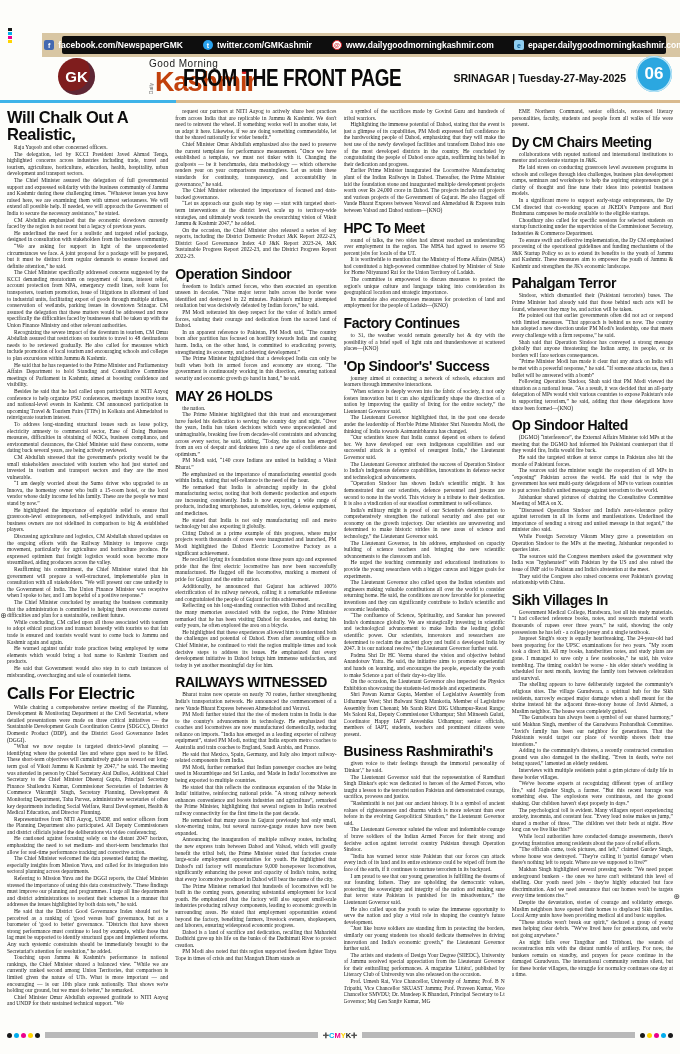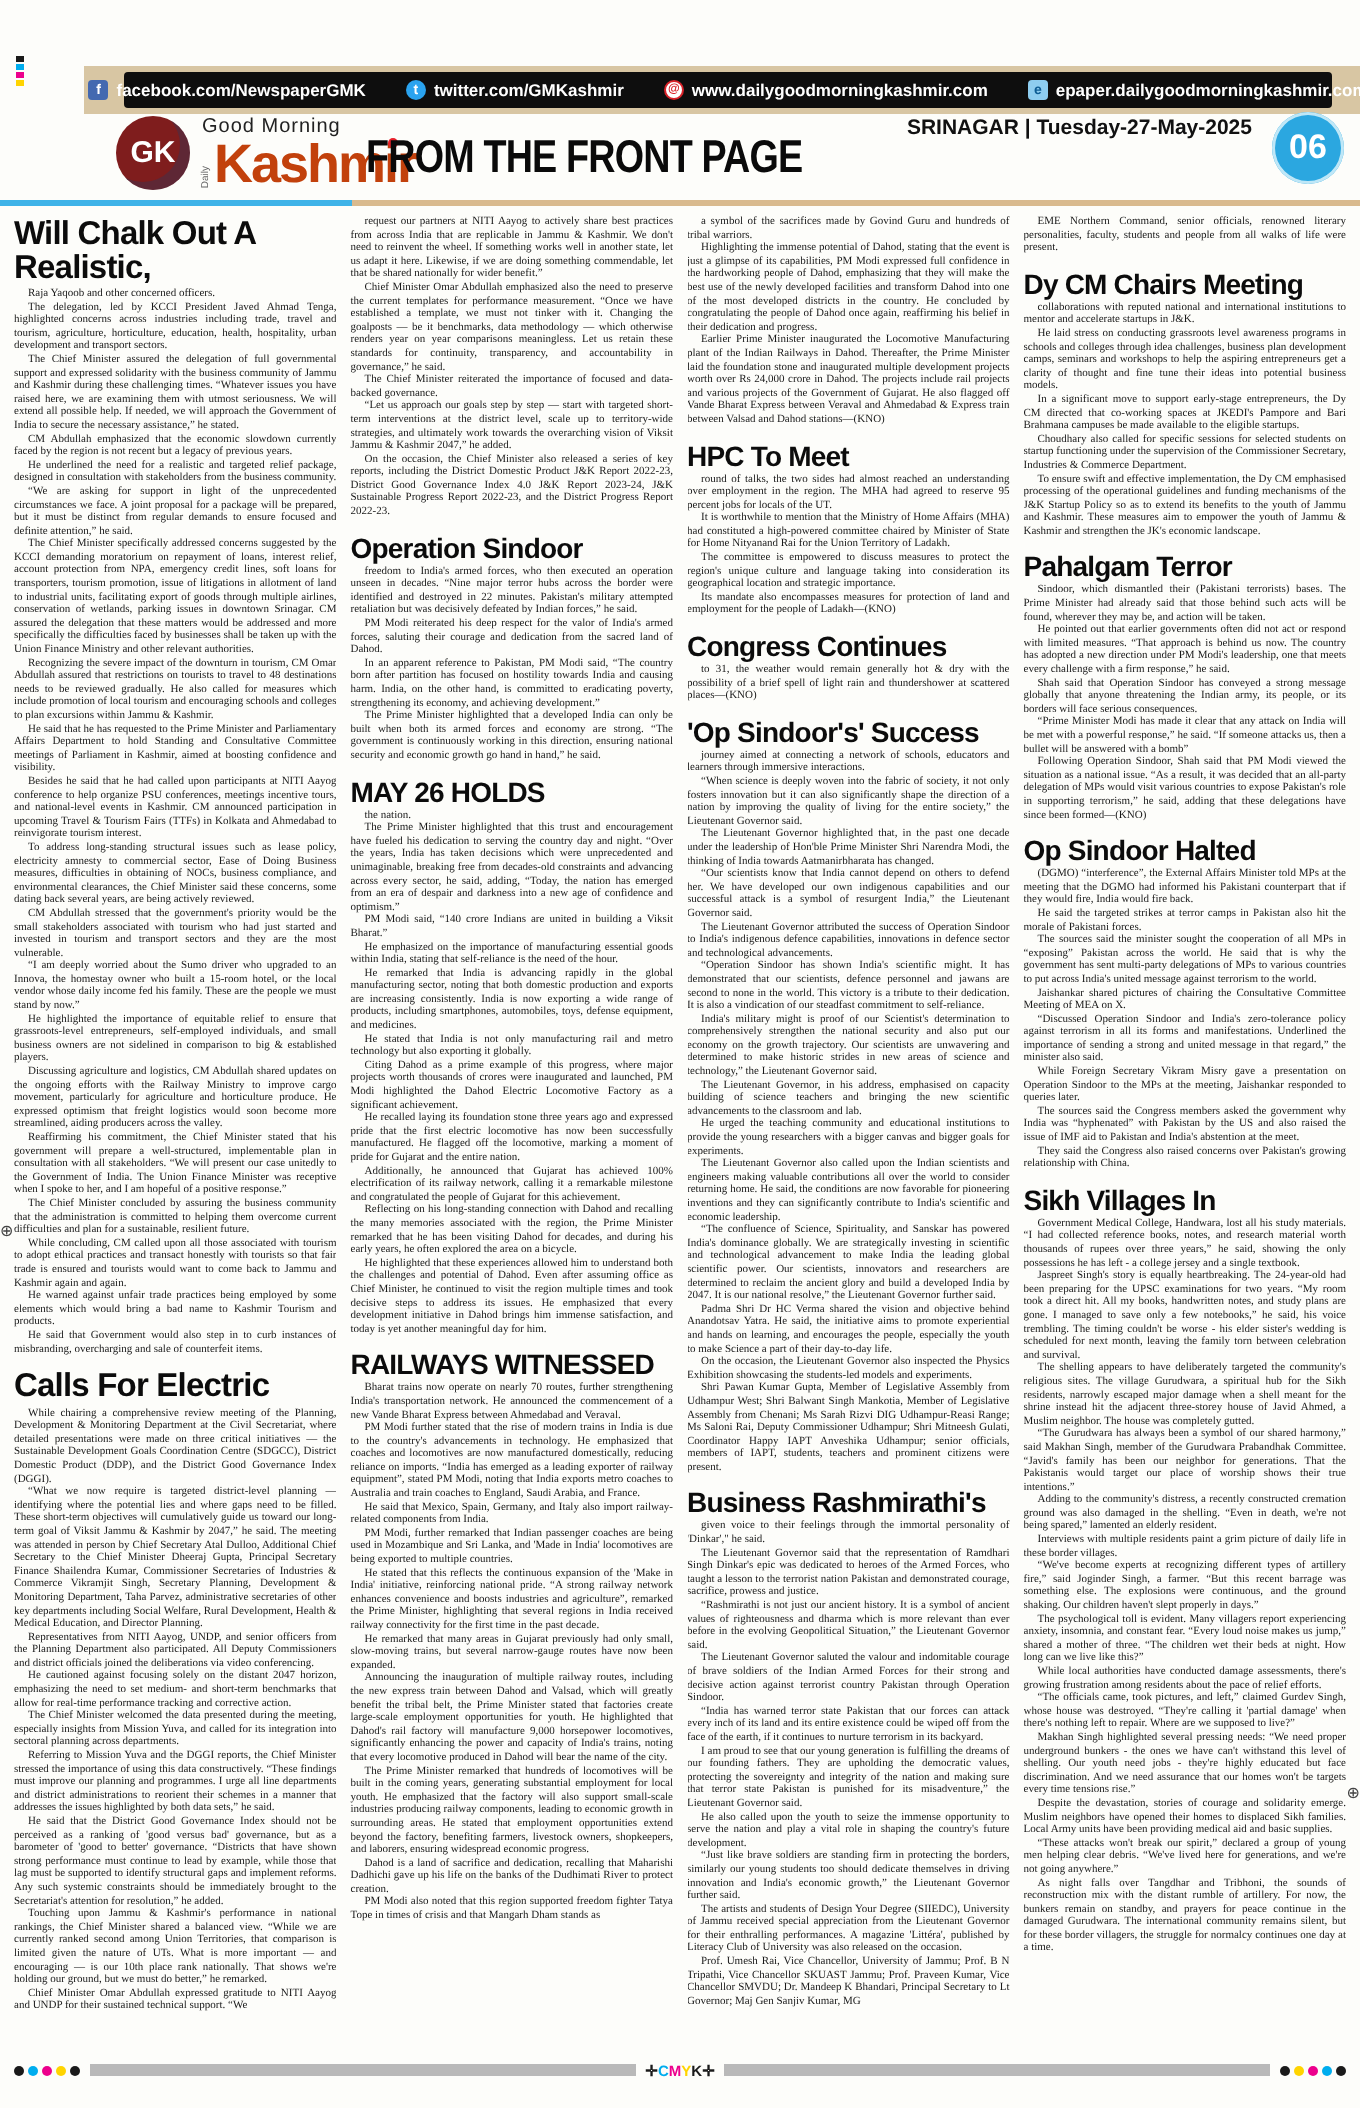--- a/index.html
+++ b/index.html
@@ -24,32 +24,32 @@
   .sicon-gl { background:#fff; color:#d8232a; border:1px solid #d8232a; border-radius:50%; width:8px; height:8px; font-size:6px; }
   .sicon-ep { background:#8ecdf0; color:#0d5c94; border-radius:2px; }
 
   
   .header { position:absolute; top:56px; left:0; right:0; height:44px; }
   .logo { position:absolute; left:58px; top:2px; display:flex; align-items:center; gap:6px; }
   .logo-circle { width:37px; height:37px; border-radius:50%; background:#7f1d1d; color:#fff;
                  font-family:"Liberation Sans", sans-serif; font-weight:800; font-size:15px;
                  display:flex; align-items:center; justify-content:center;
                  box-shadow:inset -5px -4px 0 rgba(10,70,120,.28); }
-  .logo-text { line-height:1; }
+  .logo-text { line-height:1;margin-left:48px; }
   .logo-top { font-family:"Liberation Sans", sans-serif; font-size:10px; letter-spacing:.5px; color:#222; margin-bottom:1px; }
   .logo-name-row { position:relative; display:flex; align-items:flex-end; }
   .logo-daily { writing-mode:vertical-rl; transform:rotate(180deg); font-family:"Liberation Sans", sans-serif;
                 font-size:5px; color:#666; margin-right:1px; }
   .logo-name { font-family:"Liberation Sans", sans-serif; font-weight:800; font-size:27px; letter-spacing:-1px;
                color:#c2410c; line-height:.9; }
   .logo-dot { position:absolute; right:9px; top:-1px; width:5px; height:5px; border-radius:50%; background:#e8202a; }
   .section-title { position:absolute; left:183px; top:9px; font-family:"Liberation Sans", sans-serif; font-weight:900;
                    font-size:23px; letter-spacing:-.5px; color:#0a0a0a; white-space:nowrap;
                    transform:scaleX(.82); transform-origin:left center; }
-  .dateline { position:absolute; right:54px; top:2px; font-family:"Liberation Sans", sans-serif; font-weight:700;
+  .dateline { position:absolute; right:54px; top:16px; font-family:"Liberation Sans", sans-serif; font-weight:700;
               font-size:10.5px; color:#111; }
   .pagenum { position:absolute; right:8px; top:0; width:36px; height:36px; border-radius:50%; background:#2ba7e0;
              color:#fff; font-family:"Liberation Sans", sans-serif; font-weight:800; font-size:17px;
              display:flex; align-items:center; justify-content:center; box-shadow:inset 0 0 0 1.5px #bfe7f7; }
   .headrule { position:absolute; top:100px; left:0; width:100%; height:3px; background:#d9ba8e; }
   .headrule-blue { position:absolute; top:100px; left:0; width:176px; height:3px; background:#3fb3e8; }
 
   
   .content { position:absolute; top:108px; left:7px; right:7px; bottom:34px; display:flex; gap:7px; }
   .col { flex:1 1 0; overflow:hidden; min-width:0; }
@@ -218,21 +218,21 @@
           <p>Highlighting the immense potential of Dahod, stating that the event is just a glimpse of its capabilities, PM Modi expressed full confidence in the hardworking people of Dahod, emphasizing that they will make the best use of the newly developed facilities and transform Dahod into one of the most developed districts in the country. He concluded by congratulating the people of Dahod once again, reaffirming his belief in their dedication and progress.</p>
           <p>Earlier Prime Minister inaugurated the Locomotive Manufacturing plant of the Indian Railways in Dahod. Thereafter, the Prime Minister laid the foundation stone and inaugurated multiple development projects worth over Rs 24,000 crore in Dahod. The projects include rail projects and various projects of the Government of Gujarat. He also flagged off Vande Bharat Express between Veraval and Ahmedabad &amp; Express train between Valsad and Dahod stations—(KNO)</p>
         </div>
       <h2 class="hl">HPC To Meet</h2>
       <div class="paras">
           <p>round of talks, the two sides had almost reached an understanding over employment in the region. The MHA had agreed to reserve 95 percent jobs for locals of the UT.</p>
           <p>It is worthwhile to mention that the Ministry of Home Affairs (MHA) had constituted a high-powered committee chaired by Minister of State for Home Nityanand Rai for the Union Territory of Ladakh.</p>
           <p>The committee is empowered to discuss measures to protect the region's unique culture and language taking into consideration its geographical location and strategic importance.</p>
           <p>Its mandate also encompasses measures for protection of land and employment for the people of Ladakh—(KNO)</p>
         </div>
-      <h2 class="hl">Congress Continues</h2>
+      <h2 class="hl">Factory Continues</h2>
       <div class="paras">
           <p>to 31, the weather would remain generally hot &amp; dry with the possibility of a brief spell of light rain and thundershower at scattered places—(KNO)</p>
         </div>
       <h2 class="hl">'Op Sindoor's' Success</h2>
       <div class="paras">
           <p>journey aimed at connecting a network of schools, educators and learners through immersive interactions.</p>
           <p>“When science is deeply woven into the fabric of society, it not only fosters innovation but it can also significantly shape the direction of a nation by improving the quality of living for the entire society,” the Lieutenant Governor said.</p>
           <p>The Lieutenant Governor highlighted that, in the past one decade under the leadership of Hon'ble Prime Minister Shri Narendra Modi, the thinking of India towards Aatmanirbharata has changed.</p>
           <p>“Our scientists know that India cannot depend on others to defend her. We have developed our own indigenous capabilities and our successful attack is a symbol of resurgent India,” the Lieutenant Governor said.</p>
           <p>The Lieutenant Governor attributed the success of Operation Sindoor to India's indigenous defence capabilities, innovations in defence sector and technological advancements.</p>

